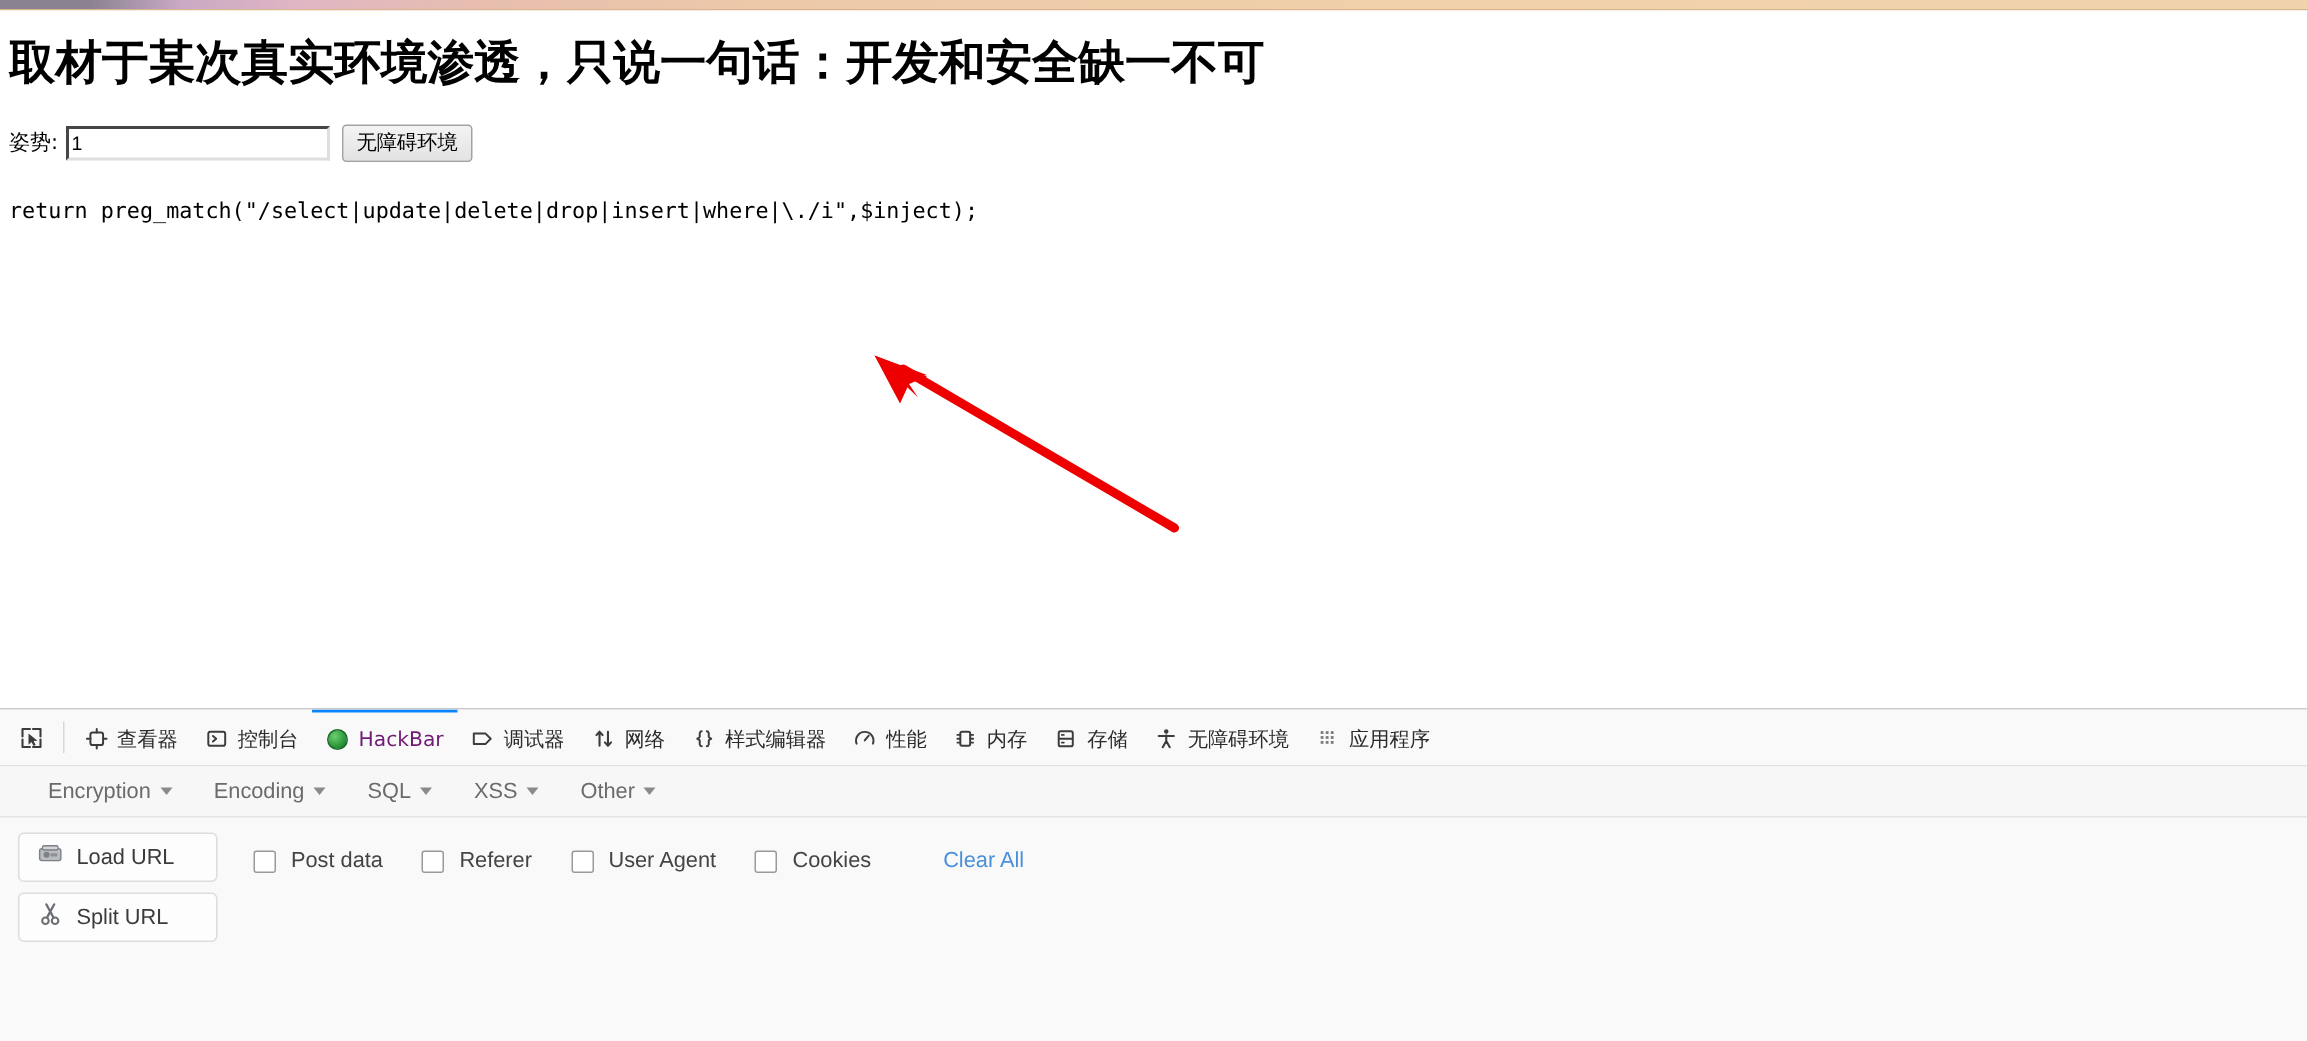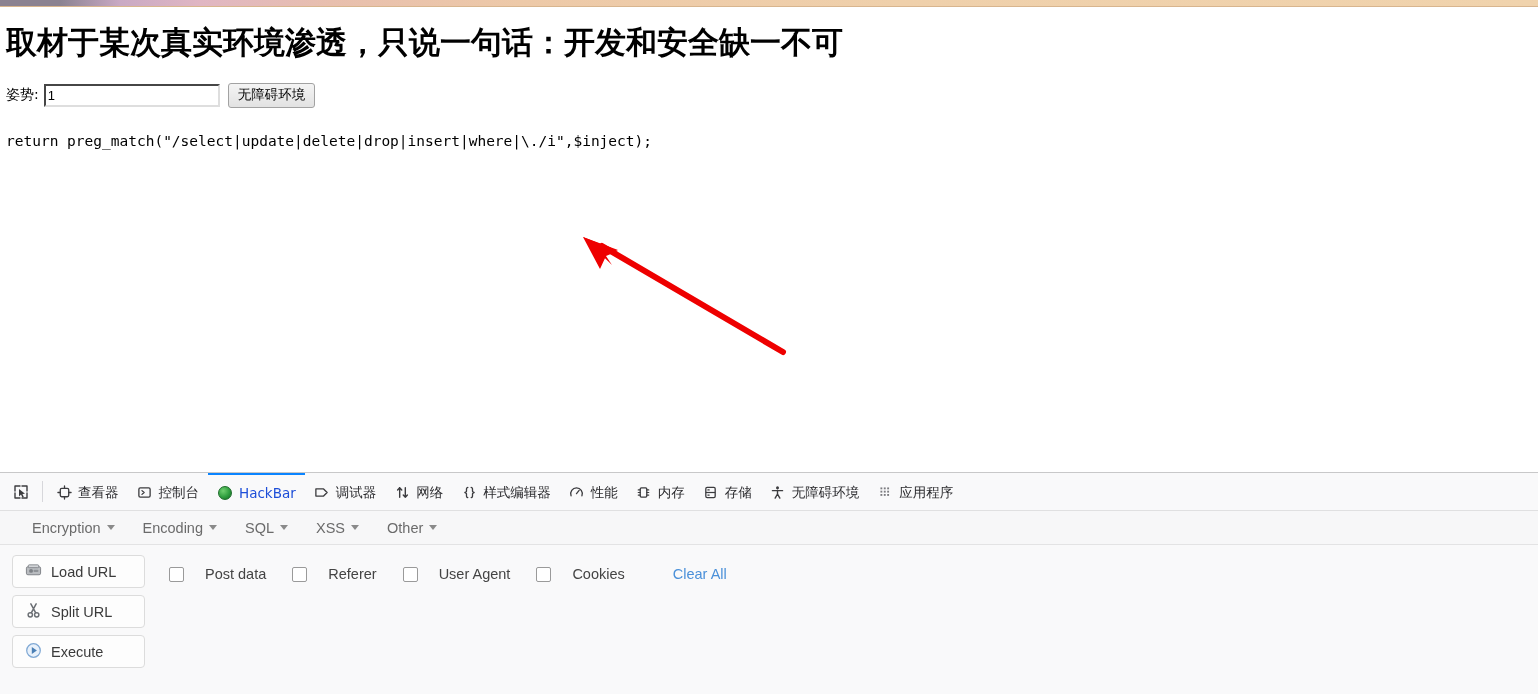--- a/index.html
+++ b/index.html
@@ -156,21 +156,21 @@
     font-family: "DejaVu Sans", "Liberation Sans", sans-serif;
     font-size: 13.5px;
     color: #2b2b2e;
     cursor: pointer;
     border-top: 2px solid transparent;
     box-sizing: border-box;
     white-space: nowrap;
   }
   .dt-tab.active {
     border-top: 2px solid #0a84ff;
-    color: #1d4ed8;
+    color: #701a75;
   }
   .dt-tab .glyph {
     display: inline-flex;
     align-items: center;
     justify-content: center;
     width: 16px;
     height: 16px;
     flex: 0 0 auto;
   }
   .hackbar-dot {
@@ -267,21 +267,21 @@
     gap: 0px;
     margin-top: 11px;
     padding-left: 8px;
     font-family: "Liberation Sans", sans-serif;
     font-size: 14.5px;
     color: #444;
   }
   .hb-check {
     display: flex;
     align-items: center;
-    gap: 21px;
+    gap: 10px;
     margin-right: 26px;
     cursor: pointer;
     white-space: nowrap;
   }
   .hb-check .box {
     width: 13px; height: 13px;
     border: 1px solid #9a9a9a;
     border-radius: 2px;
     background: #fff;
     flex: 0 0 auto;
@@ -495,29 +495,20 @@
         <span class="glyph">
           <svg width="17" height="17" viewBox="0 0 18 18">
             <path d="M6.2 2 L11.2 11.2 M11.8 2 L6.8 11.2" stroke="#6b6f74" stroke-width="1.6" stroke-linecap="round"></path>
             <circle cx="5.6" cy="13.6" r="2.3" fill="none" stroke="#6b6f74" stroke-width="1.5"></circle>
             <circle cx="12.4" cy="13.6" r="2.3" fill="none" stroke="#6b6f74" stroke-width="1.5"></circle>
           </svg>
         </span>
         <span>Split URL</span>
       </div>
 
-      <div class="hb-btn">
-        <span class="glyph">
-          <svg width="17" height="17" viewBox="0 0 18 18">
-            <circle cx="9" cy="9" r="7.2" fill="#e8f1fb" stroke="#7fa8d4" stroke-width="1.3"></circle>
-            <polygon points="7.2,5.4 12.6,9 7.2,12.6" fill="#4a7fb5"></polygon>
-          </svg>
-        </span>
-        <span>Execute</span>
-      </div>
 
     </div>
 
     <div class="hb-right">
 
       <div class="hb-checkrow">
         <label class="hb-check">
           <span class="box"></span>
           <span>Post data</span>
         </label>

